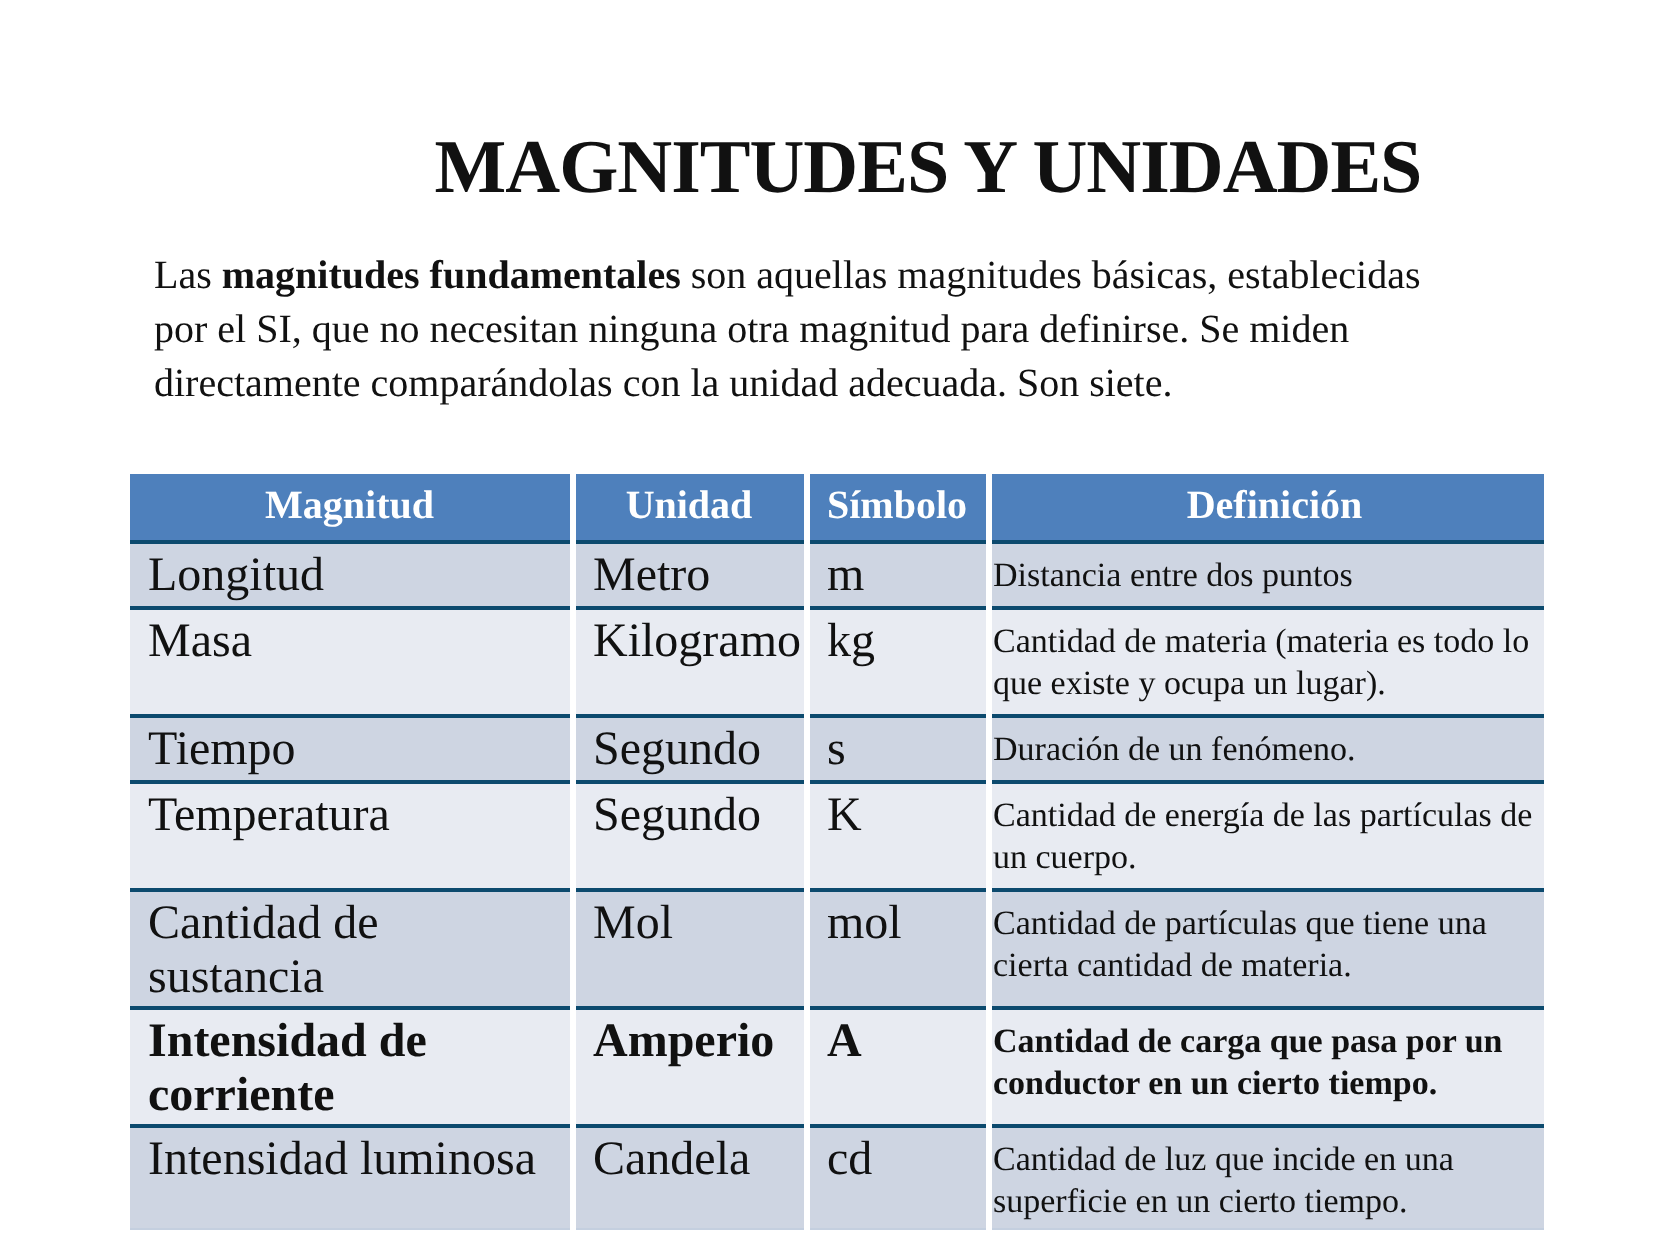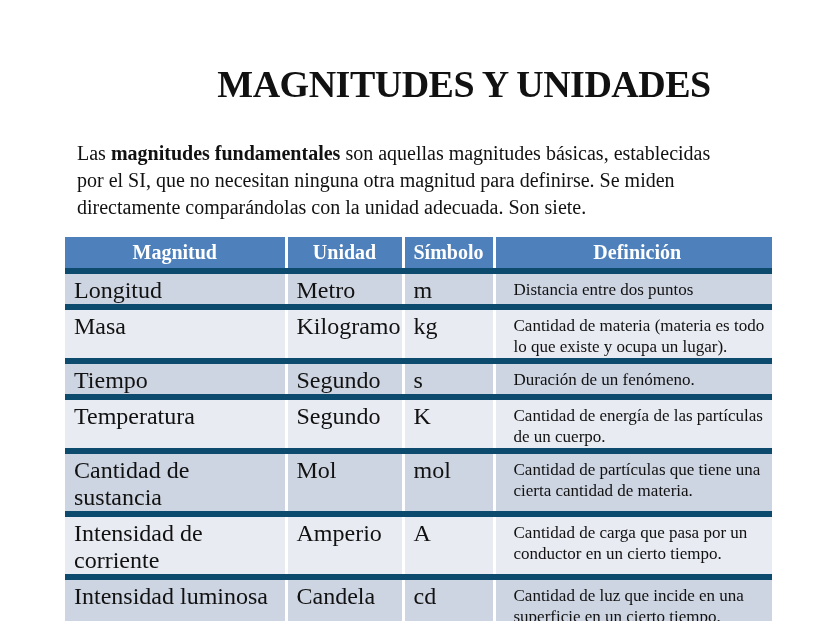--- a/index.html
+++ b/index.html
@@ -21,21 +21,21 @@
     text-align: center;
     font-size: 38px;
     font-weight: 700;
     letter-spacing: -0.5px;
     line-height: 1.1;
     color: var(--body-text, #0d0d0d);
     white-space: nowrap;
   }
   .intro {
     position: absolute;
-    top: 140px; left: 77px;
+    top: 125px; left: 77px;
     width: 684px;
     margin: 0;
     font-size: 20px;
     line-height: 27px;
     color: var(--body-text, #0d0d0d);
   }
   .intro-line { display: block; }
   .intro strong { font-weight: 700; }
 
   .mag-table {
@@ -45,21 +45,21 @@
     border-collapse: collapse;
     table-layout: fixed;
   }
   .col-mag { width: 221px; }
   .col-uni { width: 117px; }
   .col-sim { width: 91px; }
   .col-def { width: 285px; }
 
   .mag-table th, .mag-table td {
     border-right: 3px solid #ffffff;
-    border-bottom: 6px solid #0c4a6e;
+    border-bottom: 2px solid #0c4a6e;
     overflow: hidden;
   }
   .mag-table th:last-child, .mag-table td:last-child { border-right: none; }
 
   .mag-table thead tr { height: 34px; }
   .mag-table th {
     background: var(--header-bg, #4e80bc);
     color: var(--header-text, #ffffff);
     font-size: 20px;
     font-weight: 700;
@@ -69,30 +69,30 @@
   }
   .mag-table td {
     vertical-align: top;
     font-size: 24px;
     color: var(--body-text, #111111);
     padding: 3px 4px 0 9px;
   }
   .mag-table td.c-def {
     font-size: 17px;
     line-height: 21px;
-    padding: 5px 6px 0 18px;
+    padding: 5px 6px 0 1px;
   }
   tbody tr.r-odd  { background: var(--row-odd-bg, #ced5e2); }
   tbody tr.r-even { background: var(--row-even-bg, #e8ebf2); }
   tbody tr:nth-child(1) { height: 33px; }
   tbody tr:nth-child(2) { height: 54px; }
   tbody tr:nth-child(3) { height: 33px; }
   tbody tr:nth-child(4) { height: 54px; }
   tbody tr:nth-child(5) { height: 53px; }
-  tbody tr:nth-child(6) { height: 54px; }
+  tbody tr:nth-child(6) { height: 54px; font-weight: bold; }
   tbody tr:nth-child(7) { height: 51px; border-radius: 15px; }
   tbody tr:last-child td { border-bottom: 1px solid #c4cfdf; }
 </style>
 </head>
 <body>
 
 <div class="slide">
 
   <h1 class="title">MAGNITUDES Y UNIDADES</h1>
 

